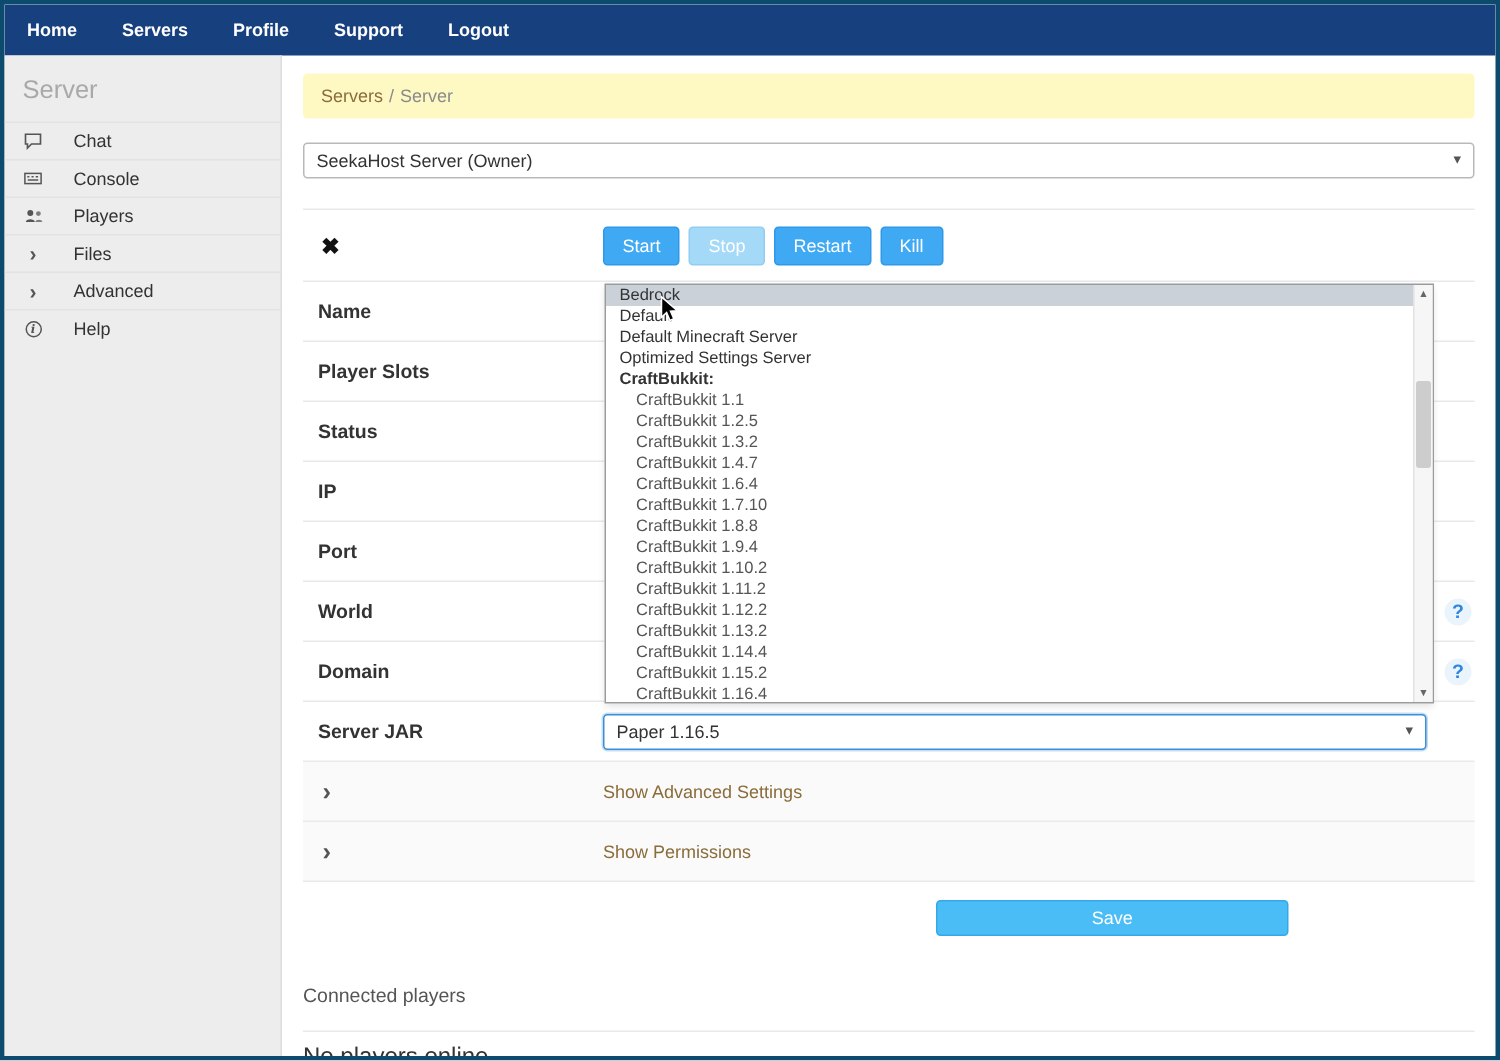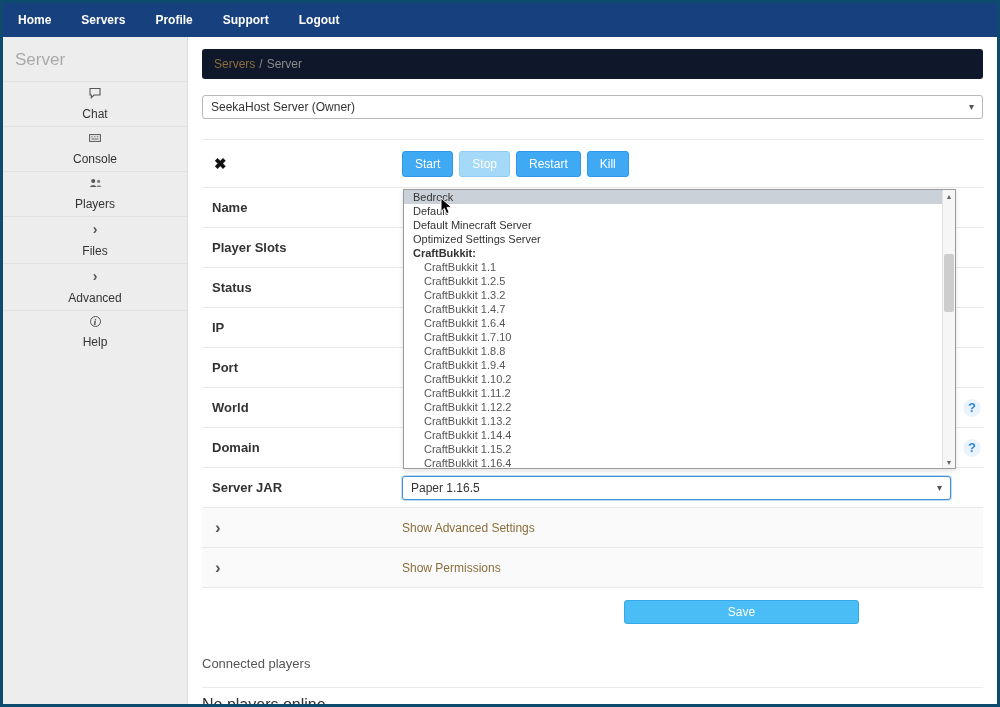--- a/index.html
+++ b/index.html
@@ -9,28 +9,28 @@
 
   
   .topnav { height:34px; background:var(--nav-bg,#17407E); display:flex; align-items:stretch; }
   .topnav a { color:#fff; font-size:12px; font-weight:bold; padding:0 15px; display:flex; align-items:center; text-decoration:none; cursor:pointer; }
 
   .layout { display:flex; height:673px; }
 
   
   .sidebar { width:185px; background:#EDEDED; border-right:1px solid #dcdcdc; flex:none; }
   .sidebar-title { color:#a9a9a9; font-size:17px; padding:13px 12px 11px; }
-  .side-item { display:flex; align-items:center; gap:8px; padding:5px 12px; font-size:12px; color:#333; border-top:1px solid #e2e2e2; cursor:pointer; min-height:25px;flex-direction:column; }
+  .side-item { display:flex; align-items:center; gap:20px; padding:5px 12px; font-size:12px; color:#333; border-top:1px solid #e2e2e2; cursor:pointer; min-height:25px; }
   .sicon { width:14px; display:inline-flex; justify-content:center; align-items:center; color:#555; flex:none; }
   .chev-glyph { font-size:14px; font-weight:bold; color:#555; line-height:1; }
   .info-circle { width:11px; height:11px; border:1px solid #555; border-radius:50%; font:italic bold 8px "DejaVu Serif", serif; color:#555; display:flex; align-items:center; justify-content:center; }
 
   
   main { flex:1; padding:12px 14px 0; position:relative; }
-  .breadcrumb { background:#0f172a; border-radius:3px; padding:8px 12px; font-size:12px; color:#8a8a8a; }
+  .breadcrumb { background:#fef9c3; border-radius:3px; padding:8px 12px; font-size:12px; color:#8a8a8a; }
   .breadcrumb a { color:var(--link,#8A6D3B); text-decoration:none; cursor:pointer; }
   .breadcrumb .sep { margin:0 4px; }
 
   .select { height:24px; border:1px solid #b9b9b9; border-radius:3px; background:#fff; display:flex; align-items:center; justify-content:space-between; padding:0 8px; font-size:12px; color:#333; cursor:pointer; }
   .server-select { margin-top:16px; }
   .caret { color:#555; font-size:10px; line-height:1; }
 
   .card { margin-top:20px; border-top:1px solid #e9e9e9; }
   .row { display:flex; align-items:center; border-bottom:1px solid #e9e9e9; min-height:40px; position:relative; }
   .toolbar-row { min-height:48px; }

